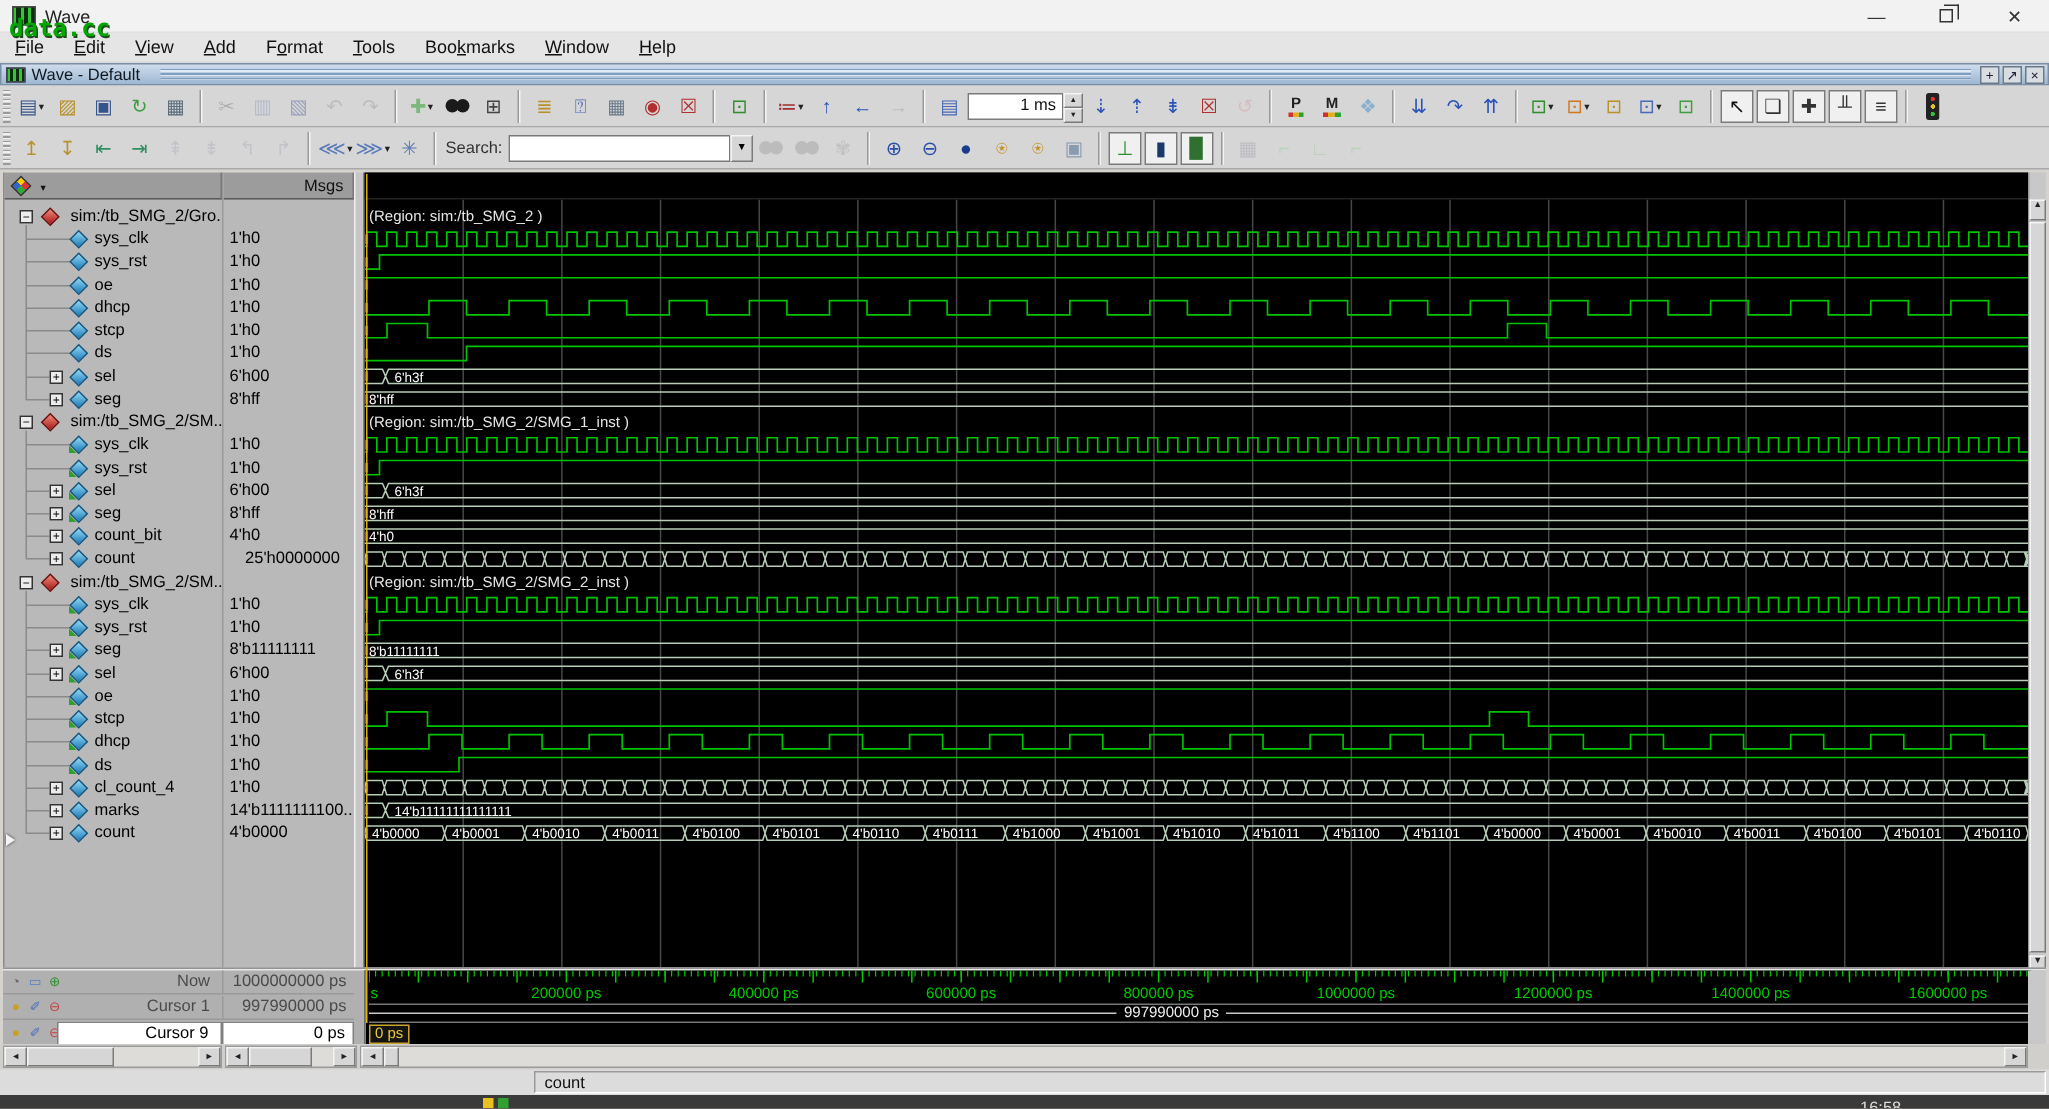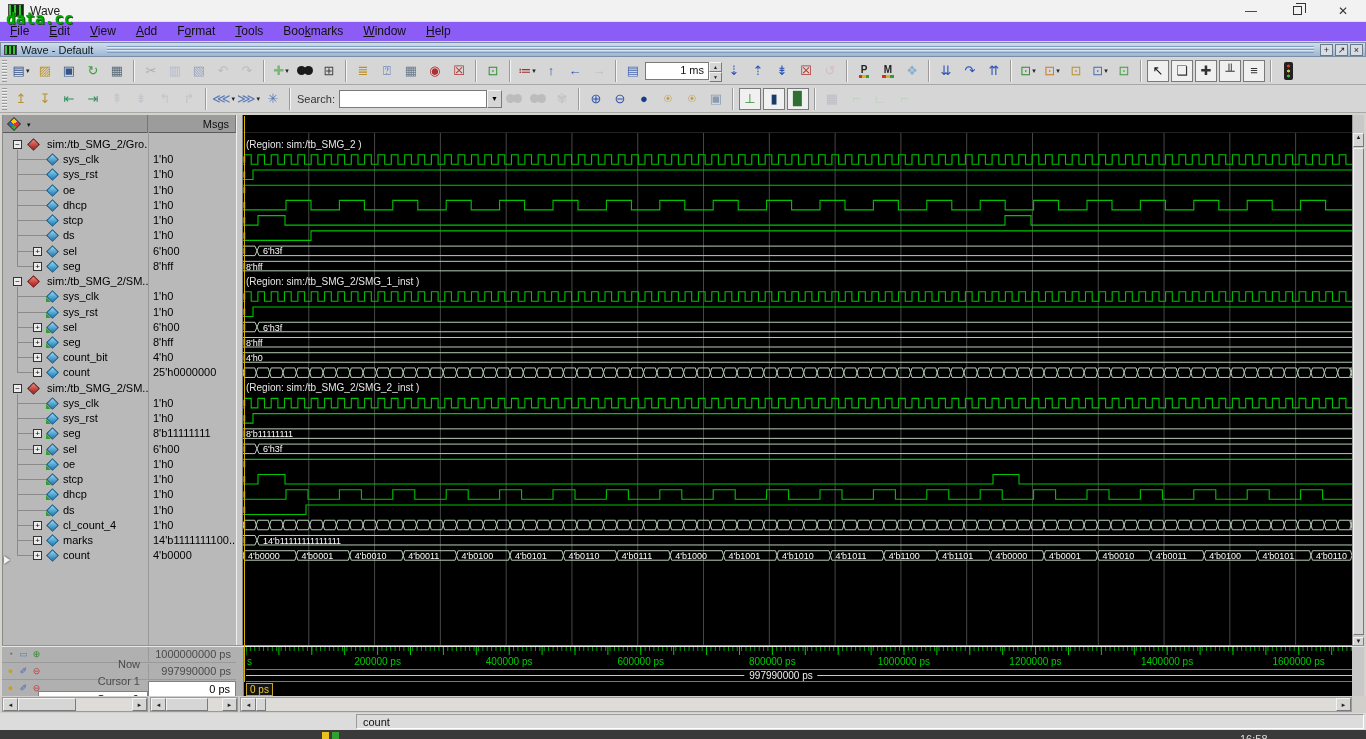--- a/index.html
+++ b/index.html
@@ -9,21 +9,21 @@
   
   .titlebar { position:absolute; left:0; top:0; width:1366px; height:22px; background:#f2f2f2; display:flex; align-items:center; border-bottom:1px solid #e0e0e0; }
   .app-icon { width:16px; height:13px; margin:0 6px 0 8px; background:#0d2b0d; border:1px solid #4a4a4a;
               background-image:repeating-linear-gradient(90deg,#35c435 0 2px,#0d2b0d 2px 5px); }
   .win-title { font-size:12px; color:#222; }
   .wincontrols { margin-left:auto; display:flex; height:22px; }
   .winbtn { width:46px; height:22px; display:flex; align-items:center; justify-content:center; color:#333; font-size:12px; }
   .restore-glyph { width:9px; height:9px; border:1px solid #333; position:relative; }
   .restore-glyph:before { content:""; position:absolute; left:2px; top:-4px; width:9px; height:9px; border:1px solid #333; border-bottom:none; border-left:none; }
   .watermark { position:absolute; left:6px; top:9px; z-index:60; color:#00a800; font:bold 16px "DejaVu Sans Mono",monospace; text-shadow:1px 1px 0 #1d4d1d; pointer-events:none; }
-  .menubar { position:absolute; left:0; top:22px; width:1366px; height:20px; background:#8b5cf6; display:flex; align-items:center; font-size:12px; color:#111; border-bottom:1px solid #d8d8d8; }
+  .menubar { position:absolute; left:0; top:22px; width:1366px; height:20px; background:#e5e5e5; display:flex; align-items:center; font-size:12px; color:#111; border-bottom:1px solid #d8d8d8; }
   .menu-item { padding:2px 10px 3px 10px; }
   .menu-item u { text-decoration:underline; }
 
   
   .pane-header { position:absolute; left:0; top:42px; width:1366px; height:15px; background:linear-gradient(#cfdcec,#9db8d2); border:1px solid #7b8ea5; display:flex; align-items:center; }
   .pane-icon { width:13px; height:10px; margin:0 4px 0 3px; background:#0d2b0d; border:1px solid #445; background-image:repeating-linear-gradient(90deg,#35c435 0 2px,#0d2b0d 2px 4px); }
   .pane-title { font-size:11px; color:#101820; white-space:nowrap; margin-right:8px; }
   .pane-grip { flex:1; height:7px; margin:0 6px; background:repeating-linear-gradient(180deg,#7f9dbf 0 1px,rgba(255,255,255,.55) 1px 2px, transparent 2px 3px); }
   .pane-btn { width:13px; height:12px; background:#d8dde2; border:1px solid #6a7a8a; font-size:9px; line-height:10px; text-align:center; color:#223; margin-right:2px; }
 
@@ -78,21 +78,21 @@
   
   #vscroll { position:absolute; left:1352px; top:115px; width:12px; height:581px; background:#c8c8c8; border-left:1px solid #9a9a9a; }
   .sbtn { position:absolute; left:0; width:11px; background:#d6d6d6; border:1px solid; border-color:#f4f4f4 #7a7a7a #7a7a7a #f4f4f4; font-size:6px; text-align:center; color:#222; }
   #vthumb { position:absolute; left:0; top:33px; width:11px; height:487px; background:#d6d6d6; border:1px solid; border-color:#f4f4f4 #7a7a7a #7a7a7a #f4f4f4; }
 
   
   #cursorPanel { position:absolute; left:2px; top:645px; width:1362px; height:51px; background:#b0b0b0; border-top:2px groove #e8e8e8; }
   .crow { position:absolute; left:0; width:234px; height:16px; border-bottom:1px solid #9a9a9a; }
   .crow .icons { position:absolute; left:3px; top:2px; display:flex; gap:2px; }
   .cicon { width:11px; height:11px; font-size:9px; line-height:11px; text-align:center; }
-  .cname { position:absolute; left:36px; top:10px; width:110px; height:16px; line-height:15px; text-align:right; padding-right:8px; color:#4a4a4a; }
+  .cname { position:absolute; left:36px; top:0; width:110px; height:16px; line-height:15px; text-align:right; padding-right:8px; color:#4a4a4a; }
   .cval { position:absolute; left:146px; top:0; width:88px; height:16px; line-height:15px; text-align:right; padding-right:5px; color:#4a4a4a; border-left:1px solid #9a9a9a; }
   .cwhite { background:#fff; border:1px solid #808080; color:#000 !important; }
   #ctrack { position:absolute; left:241px; top:0; width:1111px; height:49px; background:#000; border-left:1px solid #808080; }
   #ruler { position:absolute; left:2px; top:0; width:1109px; height:22px; }
   #c1track { position:absolute; left:2px; top:22px; width:1109px; height:12px; border-top:1px solid #777; }
   #c1track .hline { position:absolute; left:0; top:5px; width:1109px; height:1px; background:#c8c8c8; }
   #c1label { position:absolute; top:0; transform:translateX(-50%); background:#000; padding:0 5px; color:#f0f0f0; font-size:10px; line-height:12px; }
   #c2track { position:absolute; left:2px; top:34px; width:1109px; height:15px; border-top:1px solid #777; }
   #c2label { position:absolute; left:0; top:1px; border:1px solid #c8a428; background:#141414; color:#ecc83a; font-size:10px; line-height:11px; padding:0 3px; }
   #cpCorner { position:absolute; left:1350px; top:0; width:12px; height:49px; background:#c8c8c8; }
@@ -588,21 +588,21 @@
     <div class="vrow" style="top: 98.15px;">1'h0</div>
     <div class="vrow" style="top: 113.38px;">1'h0</div>
     <div class="vrow" style="top: 128.61px;">6'h00</div>
     <div class="vrow" style="top: 143.84px;">8'hff</div>
     <div class="vrow" style="top: 159.07px;"></div>
     <div class="vrow" style="top: 174.3px;">1'h0</div>
     <div class="vrow" style="top: 189.53px;">1'h0</div>
     <div class="vrow" style="top: 204.76px;">6'h00</div>
     <div class="vrow" style="top: 219.99px;">8'hff</div>
     <div class="vrow" style="top: 235.22px;">4'h0</div>
-    <div class="vrow" style="top: 250.45px;">25'h0000000</div>
+    <div class="vrow" style="top: 250.45px; text-align: center;">25'h0000000</div>
     <div class="vrow" style="top: 265.68px;"></div>
     <div class="vrow" style="top: 280.91px;">1'h0</div>
     <div class="vrow" style="top: 296.14px;">1'h0</div>
     <div class="vrow" style="top: 311.37px;">8'b11111111</div>
     <div class="vrow" style="top: 326.6px;">6'h00</div>
     <div class="vrow" style="top: 341.83px;">1'h0</div>
     <div class="vrow" style="top: 357.06px;">1'h0</div>
     <div class="vrow" style="top: 372.29px;">1'h0</div>
     <div class="vrow" style="top: 387.52px;">1'h0</div>
     <div class="vrow" style="top: 402.75px;">1'h0</div>

